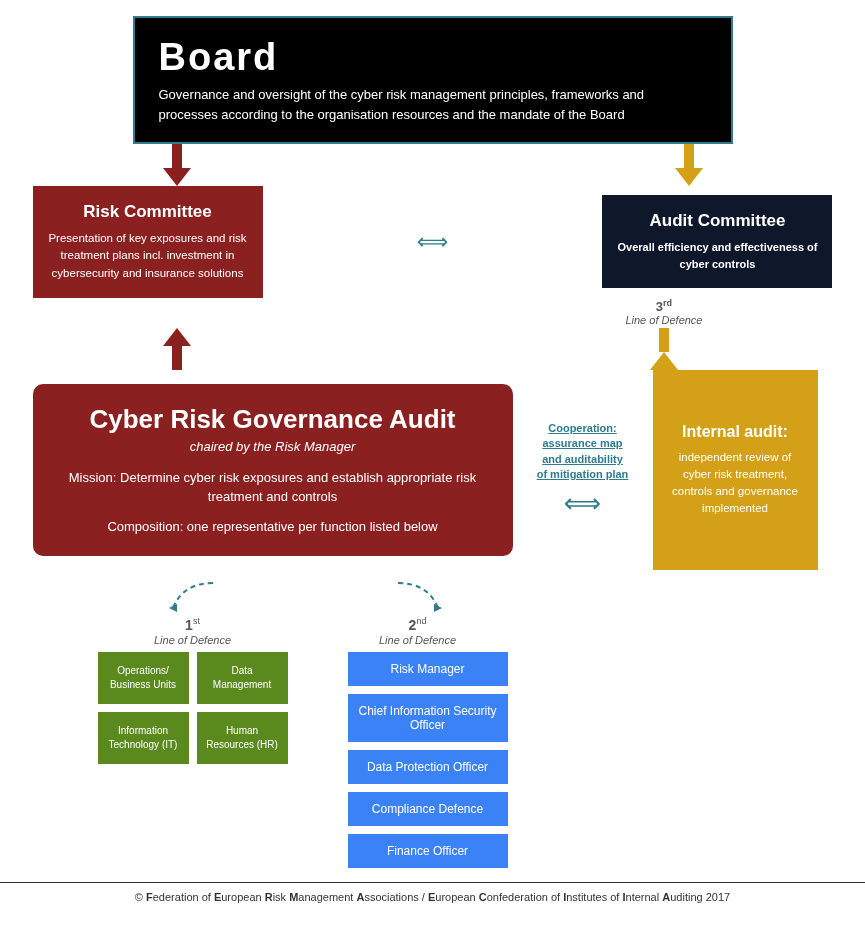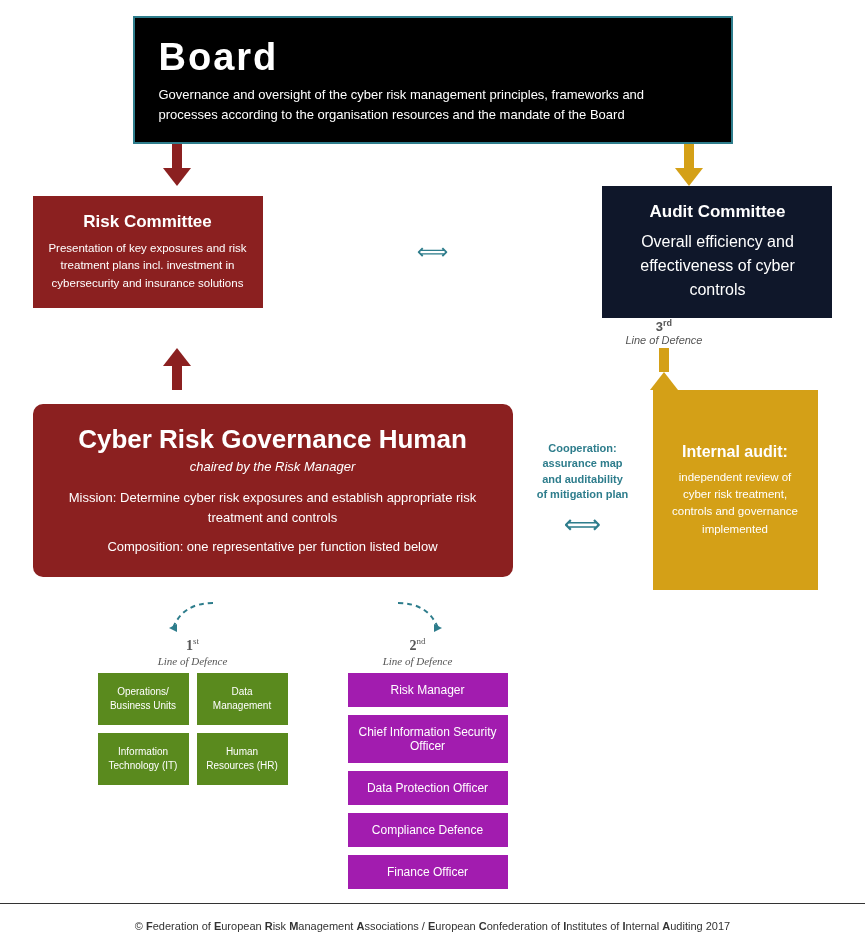--- a/index.html
+++ b/index.html
@@ -56,22 +56,23 @@
       width: 230px;
       padding: 16px 14px;
       text-align: center;
     }
     .audit-committee-box .ac-title {
       font-size: 17px;
       font-weight: bold;
       margin-bottom: 8px;
     }
     .audit-committee-box .ac-text {
-      font-size: 16px;
-      line-height: 1.5;
+      font-size: 11px;
+      line-height: 1.5;
+      font-weight: bold;
     }
 
     .crgg-box {
       background: #8b2020;
       color: #fff;
       width: 480px;
       padding: 20px 24px;
       border-radius: 10px;
       text-align: center;
     }
@@ -139,32 +140,32 @@
     }
 
     .blue-boxes {
       display: flex;
       flex-direction: column;
       gap: 8px;
       width: 160px;
       margin-left: 30px;
     }
     .blue-box {
-      background: #a21caf;
+      background: #3b82f6;
       color: #fff;
       padding: 10px 8px;
       text-align: center;
       font-size: 12px;
     }
 
     
     .footer {
       width: 865px;
       border-top: 1px solid #333;
-      padding: 16px 20px;
+      padding: 8px 20px;
       text-align: center;
       font-size: 11px;
       color: #333;
       margin-top: 14px;
     }
 
     
     .arrow-indicator {
       display: flex;
       flex-direction: column;
@@ -234,41 +235,41 @@
       <div style="font-size:11px; font-style:italic; color:#555;">Line of Defence</div>
       <div style="margin-top:2px;">
         <div style="width:10px; height:24px; background:#d4a017; margin: 0 auto;"></div>
         <div style="width:0; height:0; border-left:14px solid transparent; border-right:14px solid transparent; border-bottom:18px solid #d4a017; margin: 0 auto;"></div>
       </div>
     </div>
   </div>
 
   <div style="display:flex; width:800px; justify-content:flex-start; align-items:center; gap:10px; margin-top:0;">
     <div class="crgg-box">
-      <div class="crgg-title">Cyber Risk Governance Human</div>
+      <div class="crgg-title">Cyber Risk Governance Audit</div>
       <div class="crgg-subtitle">chaired by the Risk Manager</div>
       <div class="crgg-mission">Mission: Determine cyber risk exposures and establish appropriate risk treatment and controls</div>
       <div class="crgg-composition">Composition: one representative per function listed below</div>
     </div>
 
     <div style="display:flex; flex-direction:column; align-items:center; width:120px; text-align:center;">
-      <div class="cooperation-text" style="white-space:pre-line;">Cooperation:
+      <div class="cooperation-text" style="white-space:pre-line;text-decoration:underline;">Cooperation:
 assurance map
 and auditability
 of mitigation plan</div>
       <div style="font-size:26px; color:#2e7d8c;">⟺</div>
     </div>
 
     <div class="internal-audit-box">
       <div class="ia-title">Internal audit:</div>
       <div class="ia-text">independent review of cyber risk treatment, controls and governance implemented</div>
     </div>
   </div>
 
-  <div style="display:flex; width:800px; align-items:flex-start; margin-top:8px; padding-left:65px; gap:0;font-family:Liberation Serif, serif;">
+  <div style="display:flex; width:800px; align-items:flex-start; margin-top:8px; padding-left:65px; gap:0;">
 
     <div style="display:flex; flex-direction:column; align-items:center; width:190px;">
       <div style="display:flex; align-items:flex-end; justify-content:center; margin-bottom:2px;">
 
         <svg width="60" height="36">
           <path d="M 50 5 Q 20 5 10 30" stroke="#2e7d8c" stroke-width="2" fill="none" stroke-dasharray="5,4"></path>
           <polygon points="6,30 14,26 14,34" fill="#2e7d8c"></polygon>
         </svg>
       </div>
       <div style="text-align:center;">

